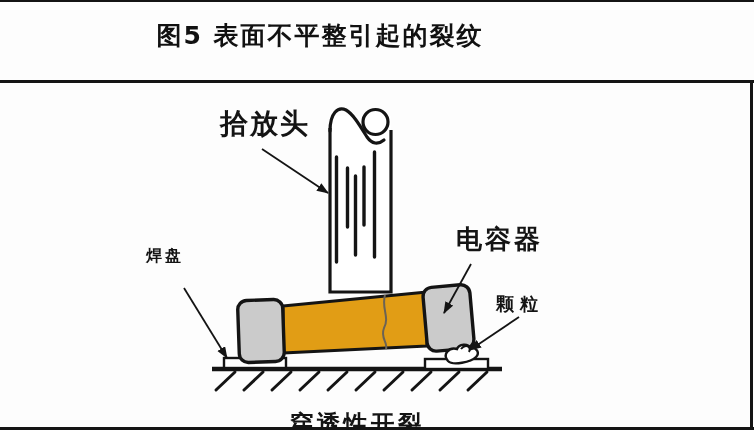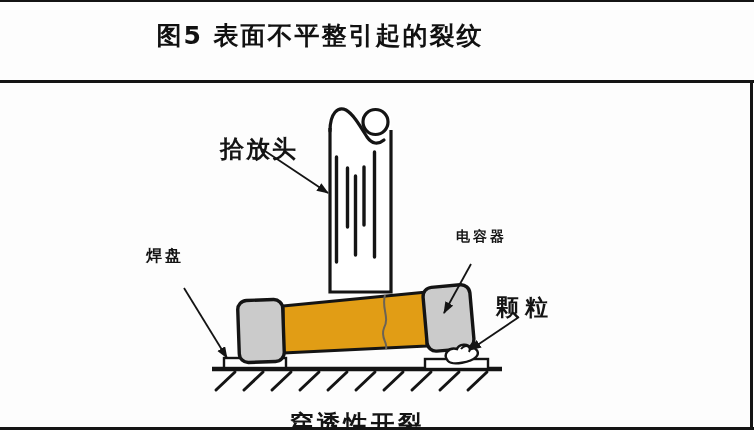--- a/index.html
+++ b/index.html
@@ -15,24 +15,24 @@
   #right-rule{left:750px;top:80px;width:3px;height:350px;}
   #bottom-rule{left:0;top:427px;width:754px;height:3px;}
   .caption{
     position:absolute;left:0;top:19px;width:640px;
     text-align:center;font-size:25px;font-weight:bold;
     letter-spacing:2px;white-space:nowrap;
   }
   .lbl{
     position:absolute;font-weight:bold;color:#141414;white-space:nowrap;
   }
-  #label-pickup-head{left:220px;top:105px;font-size:24px;letter-spacing:2px;margin-top:28px;}
-  #label-capacitor{left:456px;top:228px;font-size:14px;letter-spacing:3px;}
+  #label-pickup-head{left:220px;top:105px;font-size:28px;letter-spacing:2px;}
+  #label-capacitor{left:456px;top:222px;font-size:26px;letter-spacing:3px;}
   #label-pad{left:146px;top:246px;font-size:16px;letter-spacing:3px;}
-  #label-particle{left:496px;top:292px;font-size:23px;letter-spacing:6px;}
+  #label-particle{left:496px;top:292px;font-size:18px;letter-spacing:6px;}
   #label-crack{left:252px;top:391px;width:210px;text-align:center;font-size:24px;letter-spacing:3px;margin-top:17px;}
   svg{position:absolute;left:0;top:0;}
 </style>
 </head>
 <body>
 
 <div class="rule" id="top-rule"></div>
 <div class="rule" id="divider-rule"></div>
 <div class="rule" id="right-rule"></div>
 <div class="rule" id="bottom-rule"></div>

